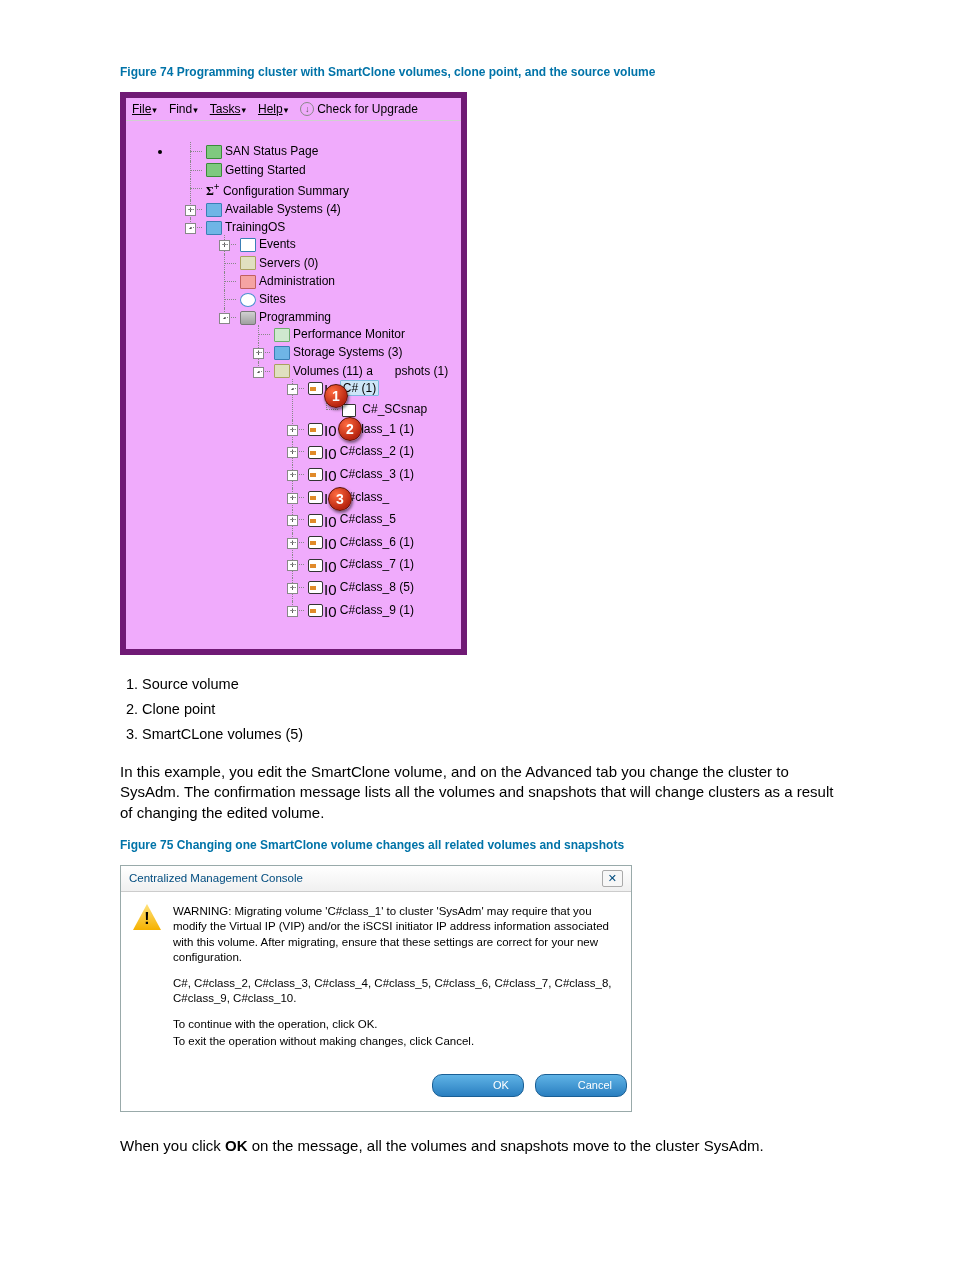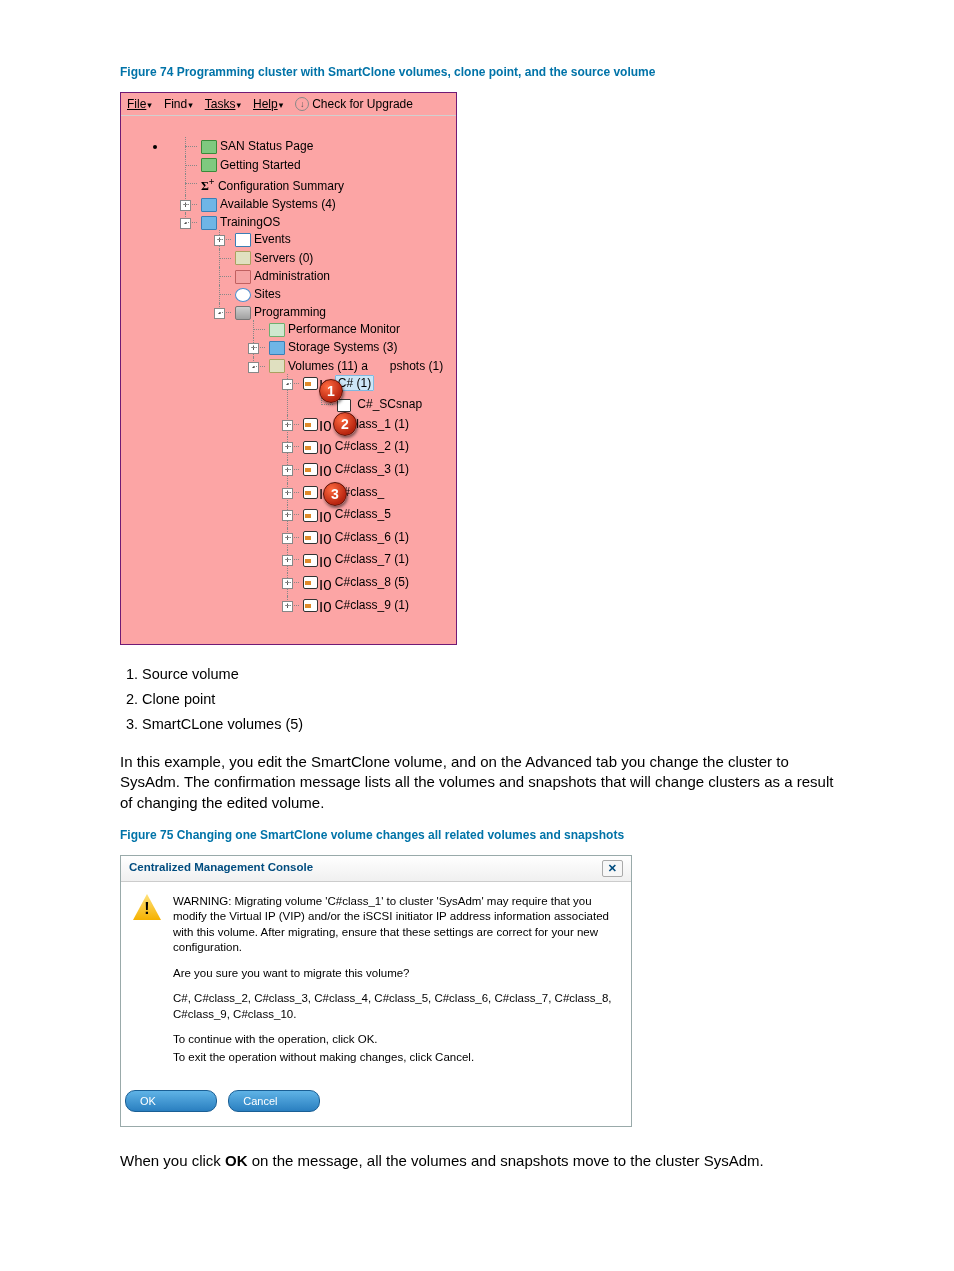--- a/index.html
+++ b/index.html
@@ -12,24 +12,24 @@
     width: 954px;
     box-sizing: border-box;
   }
   .fig-caption {
     color: #0073a8;
     font-weight: bold;
     font-size: 12px;
     margin: 4px 0 12px 0;
   }
   .tree-panel {
-    border: 1px solid #701a75;
+    border: 6px solid #701a75;
     width: 335px;
     font-size: 12px;
-    background: #fca5a5;
+    background: #f0abfc;
     margin-bottom: 20px;
   }
   .menu-bar {
     display: flex;
     gap: 12px;
     padding: 3px 6px;
     border-bottom: 1px solid #d0d0d0;
     align-items: center;
   }
   .menu-item { cursor: default; }
@@ -83,33 +83,33 @@
     width:510px;
     background:#fff;
     font-size:11.5px;
     margin-bottom:24px;
   }
   .dialog-title {
     background: linear-gradient(#fff,#f0f0f0);
     padding:4px 8px;
     color:#004c7f;
     border-bottom:1px solid #ccc;
-    display:flex; justify-content:space-between; align-items:flex-start;font-weight:bold;
+    display:flex; justify-content:space-between; align-items:center;
   }
   .dialog-title .close { border:1px solid #aaa; padding:0 5px; font-size:11px; background:#f7f7f7; border-radius:2px;}
   .dialog-body { display:flex; padding:12px 12px 6px 12px; gap:12px;}
   .warn-icon {
     width:28px;height:26px; flex-shrink:0;
     background: linear-gradient(#ffe27a,#f5b100);
     clip-path: polygon(50% 0, 100% 100%, 0 100%);
     position:relative;
   }
   .warn-icon::after{content:"!";position:absolute;left:0;right:0;top:4px;text-align:center;font-weight:bold;color:#000;font-size:16px;}
   .dialog-text p { margin:0 0 10px 0; line-height:1.35;}
-  .dialog-buttons { text-align:left; padding:8px 0 14px; }
+  .dialog-buttons { text-align:right; padding:8px 0 14px; }
   .dlg-btn {
     display:inline-block; min-width:62px; padding:3px 14px; margin:0 4px;
     background: linear-gradient(#5fb3e6,#2a7fc0);
     color:#fff; border:1px solid #1a5f95; border-radius:10px;
     font-size:11px;
   }
 </style>
 </head>
 <body>
 
@@ -187,21 +187,20 @@
 
 <div class="dialog">
   <div class="dialog-title">
     <span>Centralized Management Console</span>
     <span class="close">✕</span>
   </div>
   <div class="dialog-body">
     <div class="warn-icon"></div>
     <div class="dialog-text">
       <p>WARNING: Migrating volume 'C#class_1' to cluster 'SysAdm' may require that you modify the Virtual IP (VIP) and/or the iSCSI initiator IP address information associated with this volume. After migrating, ensure that these settings are correct for your new configuration.</p>
-      <p>Are you sure you want to migrate this volume?</p>
       <p>C#, C#class_2, C#class_3, C#class_4, C#class_5, C#class_6, C#class_7, C#class_8, C#class_9, C#class_10.</p>
       <p style="margin-bottom:2px;">To continue with the operation, click OK.</p>
       <p>To exit the operation without making changes, click Cancel.</p>
     </div>
   </div>
   <div class="dialog-buttons">
     <span class="dlg-btn">OK</span>
     <span class="dlg-btn">Cancel</span>
   </div>
 </div>

